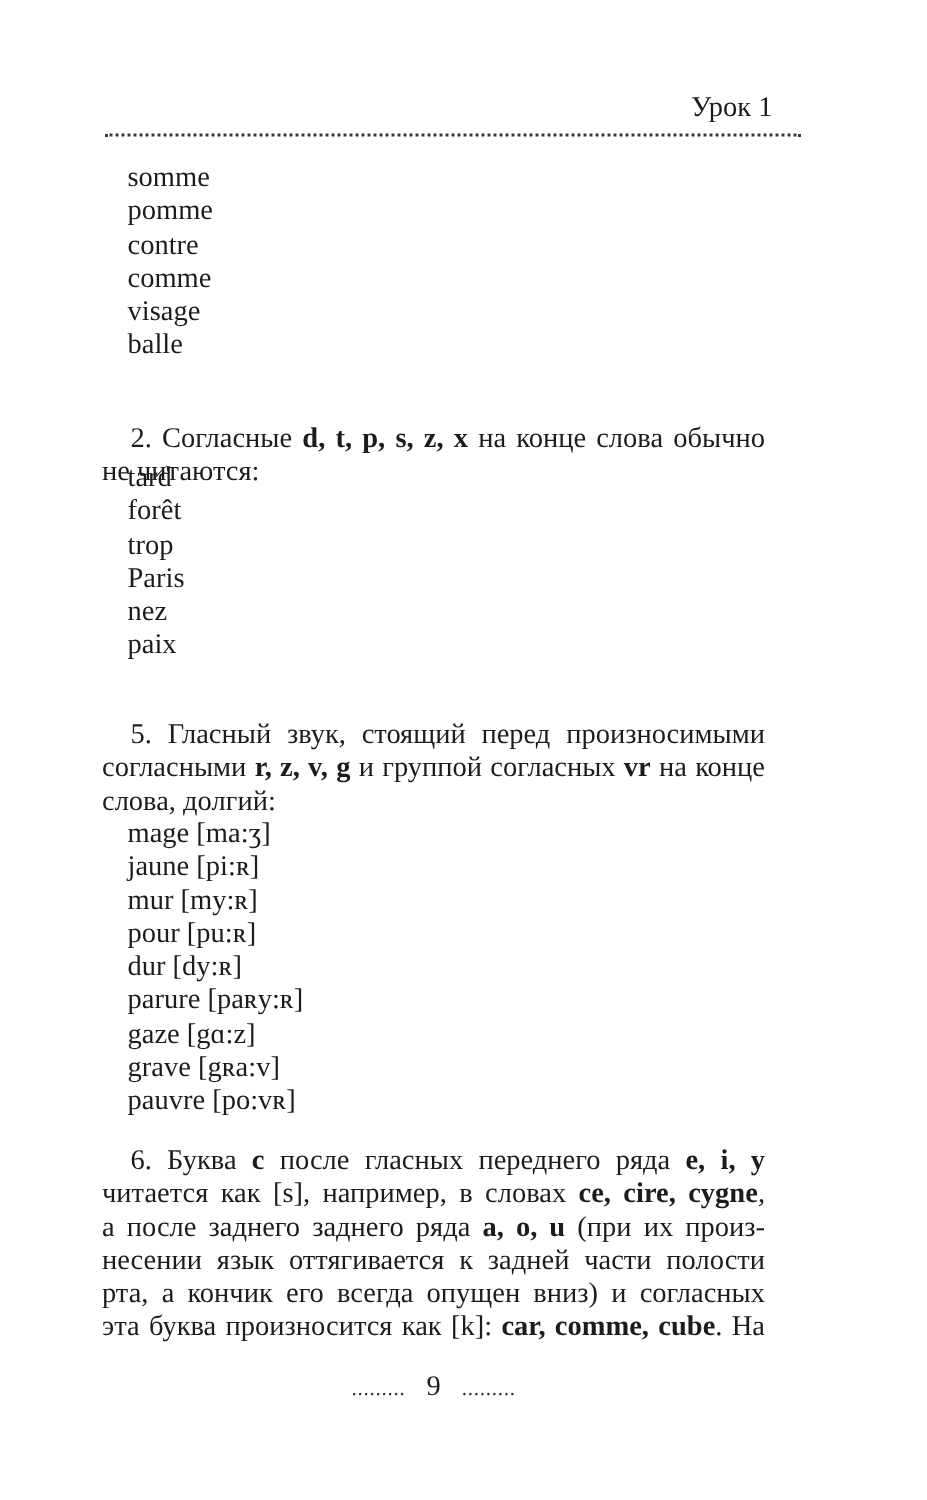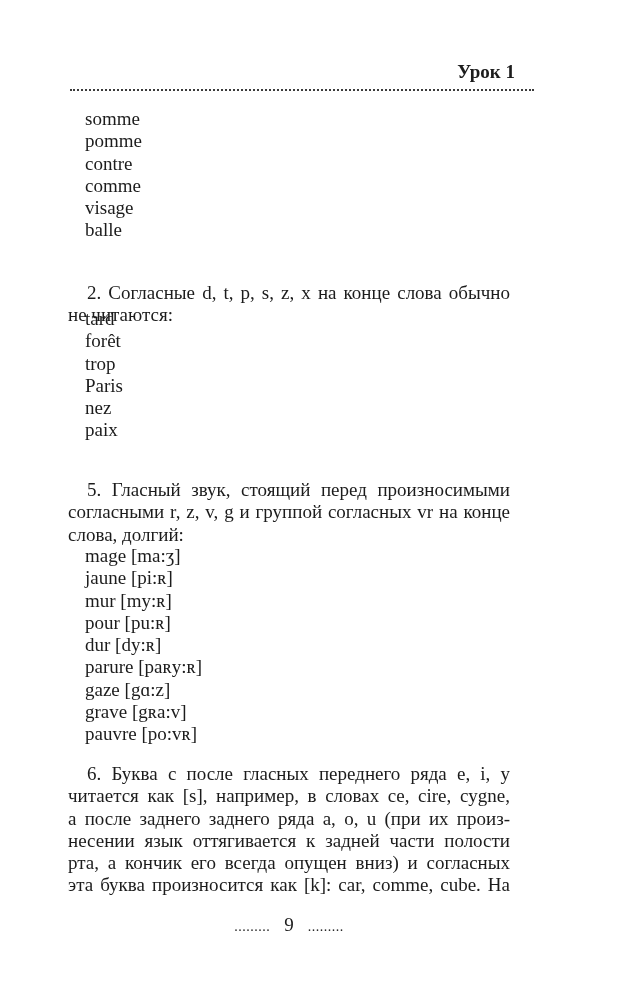--- a/index.html
+++ b/index.html
@@ -13,35 +13,34 @@
     line-height: 22.3px;
     color: #1c1c1c;
     overflow: hidden;
   }
   .block { position: absolute; left: 68px; width: 442px; }
   .header-title {
     position: absolute;
     top: 61px;
     right: 103px;
     white-space: nowrap;
-    font-weight: bold;
   }
   .dotted-rule {
     position: absolute;
     top: 89px;
     left: 70px;
     right: 84px;
     height: 0;
     border-top: 2px dotted #3b3b3b;
   }
   .word-list { padding-left: 17px; }
   .word-line { white-space: nowrap; }
   .para-line.justify { text-align: justify; text-align-last: justify; text-justify: inter-word; }
   .para-line.indent { text-indent: 19px; }
-  .para-line b { font-weight: normal; margin-top: 32px; }
+  .para-line b { font-weight: bold; margin-top: 32px; }
   .footer {
     position: absolute;
     left: 68px;
     width: 442px;
     top: 914px;
     text-align: center;
   }
   .footer .dots {
     font-size: 14px;
     letter-spacing: 0.5px;

